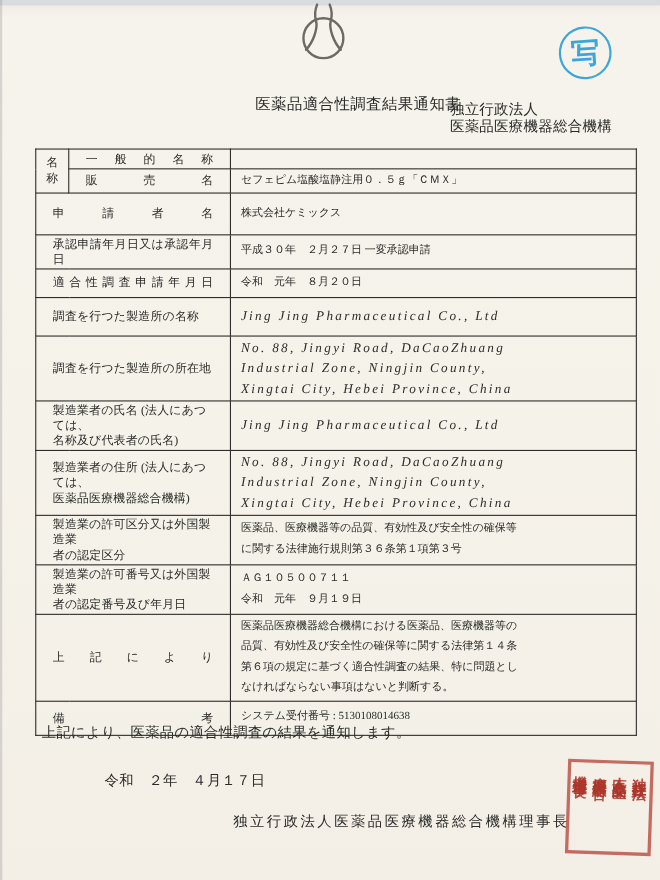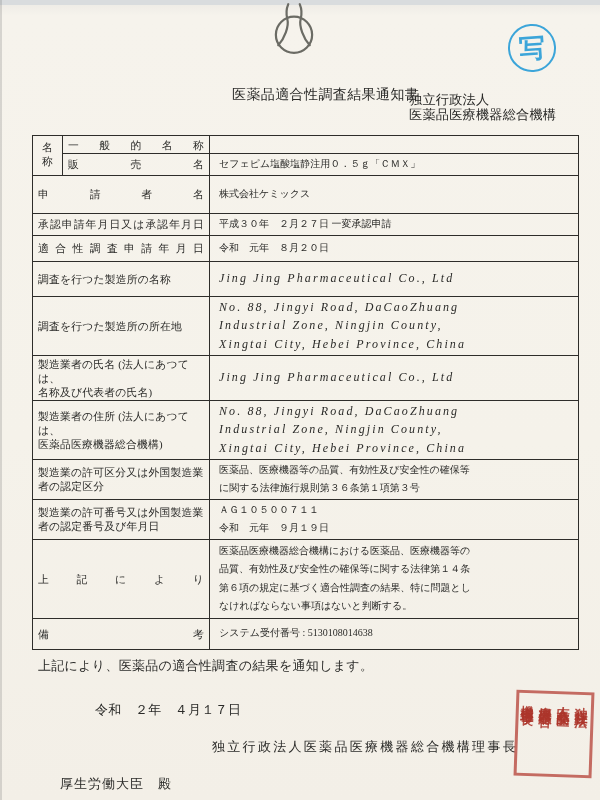--- a/index.html
+++ b/index.html
@@ -18,21 +18,21 @@
     position:absolute;left:508px;top:24px;width:44px;height:44px;border-radius:50%;
     border:2.5px solid #2d9fd8;display:flex;align-items:center;justify-content:center;
     color:#2d9fd8;font-size:26px;font-weight:bold;transform:rotate(-4deg);
     opacity:.92;
   }
   .doc-title{position:absolute;left:194px;top:86px;font-size:14px;letter-spacing:.4px;padding-left:38px;}
   .org-block{position:absolute;left:409px;top:76px;font-size:13.2px;line-height:15px;letter-spacing:.2px;margin-top:16px;}
 
   
   table.result{position:absolute;left:32px;top:135px;width:546px;border-collapse:collapse;table-layout:fixed;}
-  table.result td{border:1.5px solid #2e2d2a;vertical-align:middle;overflow:hidden;padding:1px 5px;}
+  table.result td{border:1.5px solid #2e2d2a;vertical-align:middle;overflow:hidden;padding:1px 15px;}
   .lbl{font-size:10.8px;line-height:14px;letter-spacing:.2px;}
   .val{font-size:10px;line-height:18.5px;padding-left:9px !important;}
   .pre{white-space:pre-line;margin-top:18px;}
   .just{text-align:justify;text-align-last:justify;}
   .en{letter-spacing:2.1px;font-size:12px;font-style:italic;}
   .vcell{padding:0 !important;}
   .vstack{display:flex;flex-direction:column;justify-content:space-around;align-items:center;height:100%;font-size:10.8px;}
   tr.r18{height:18px}tr.r19{height:19px}tr.r38{height:38px}tr.r22{height:22px}
   tr.r26{height:26px}tr.r35{height:35px}tr.r59{height:59px}tr.r37{height:37px}
   tr.r40{height:40px}tr.r79{height:79px}tr.r31{height:31px}
@@ -154,19 +154,18 @@
       <tr class="r31">
         <td class="lbl just" colspan="2">備考</td>
         <td class="val">システム受付番号 : 5130108014638</td>
       </tr>
     </tbody>
   </table>
 
   <div class="notice">上記により、医薬品の適合性調査の結果を通知します。</div>
   <div class="issue-date">令和　２年　４月１７日</div>
   <div class="issuer">独立行政法人医薬品医療機器総合機構理事長</div>
-  <div class="recipient">厚生労働大臣　殿</div>
 
   <div class="seal">独立行政法
 人医薬品医
 療機器総合
 機構理事長</div>
 </div>
 
 </body></html>

